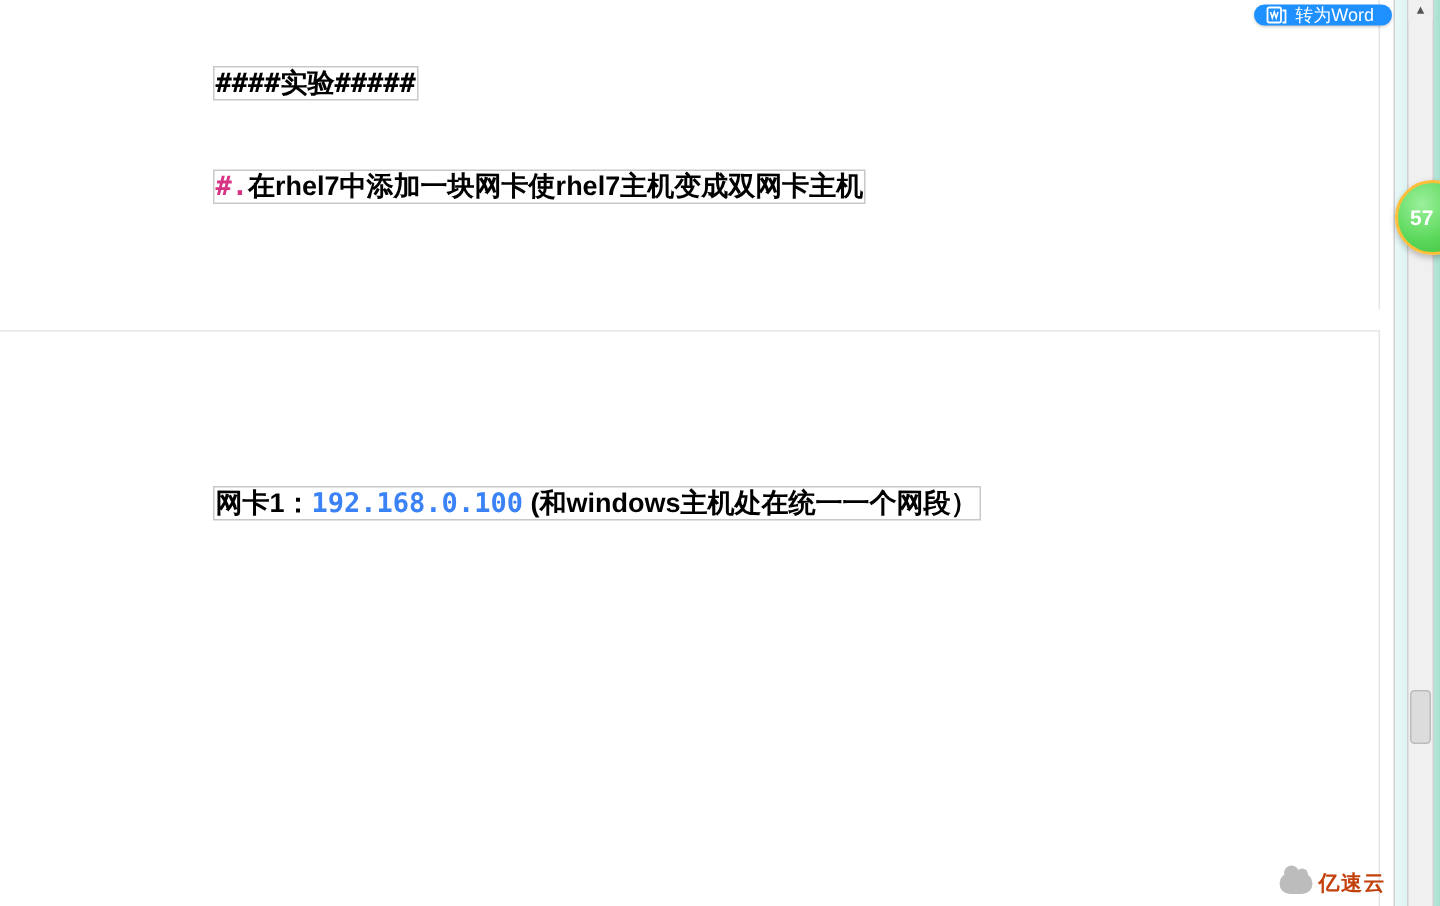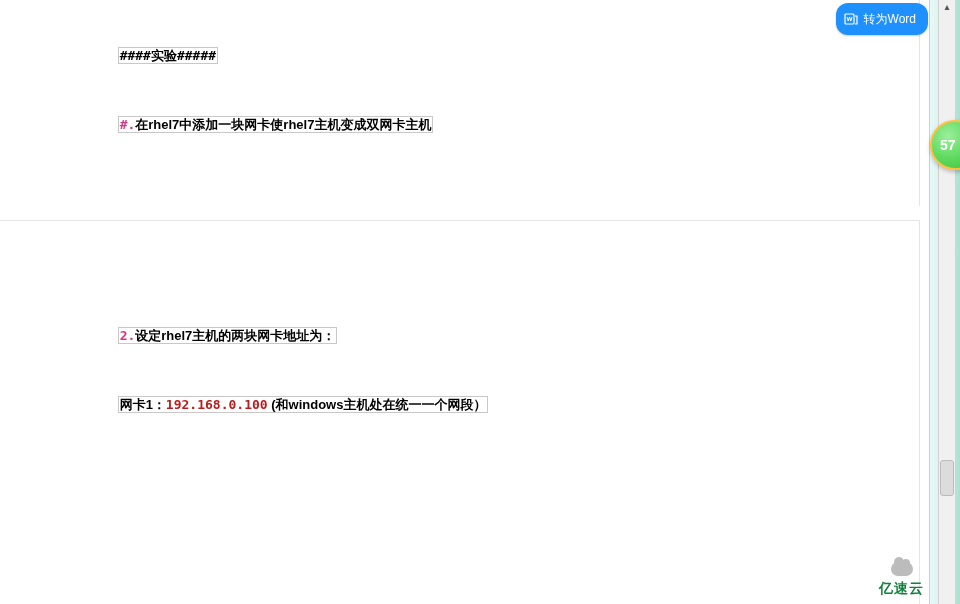--- a/index.html
+++ b/index.html
@@ -48,35 +48,35 @@
     left: 0;
     top: 206px;
     width: 920px;
     height: 18px;
     background: #ffffff;
   }
   
   .mono {
     font-family: "DejaVu Sans Mono", "Consolas", monospace;
     font-weight: bold;
-    font-size: 13px;
+    font-size: 18px;
     line-height: 23px;
     white-space: pre;
   }
   .cjk {
     font-family: "Microsoft YaHei", "SimHei", sans-serif;
   }
   .bgbox {
     display: inline;
     background: #ffffff;
     outline: 1px solid #c8c8c8;
     padding: 0 1px;
   }
   .magenta { color: #d63384; }
-  .teal    { color: #b91c1c; }
+  .teal    { color: #3b82f6; }
   .blockline { display: block; margin: 0; padding: 0; }
   .section-gap { height: 18px; }
 
   
   .scroll-gutter {
     position: absolute;
     right: 0;
     top: 0;
     width: 30px;
     height: 604px;
@@ -112,21 +112,21 @@
     background: #dcdcdc;
     border: 1px solid #bbb;
     border-radius: 3px;
   }
 
   
   .to-word {
     position: absolute;
     top: 3px;
     right: 32px;
-    height: 32px;
+    height: 14px;
     padding: 0 12px 0 8px;
     background: #1e90ff;
     color: #fff;
     border-radius: 12px;
     font-size: 12px;
     line-height: 22px;
     display: flex;
     align-items: center;
     gap: 6px;
     box-shadow: 0 1px 2px rgba(0,0,0,0.2);
@@ -153,28 +153,27 @@
     padding-left: 8px;
     box-sizing: border-box;
     box-shadow: 0 2px 4px rgba(0,0,0,0.25);
   }
 
   
   .watermark {
     position: absolute;
     right: 36px;
     bottom: 6px;
-    color: #15803d;
+    color: #c2410c;
     font-size: 14px;
     font-weight: bold;
     letter-spacing: 1px;
     display: flex;
     align-items: center;
     gap: 4px;
-    flex-direction: column;
   }
   .watermark .cloud {
     width: 22px; height: 14px;
     background: #bcbcbc;
     border-radius: 10px;
     position: relative;
   }
   .watermark .cloud::before {
     content: "";
     position: absolute;
@@ -205,23 +204,20 @@
       </div>
       <div class="mono blockline">
         <span class="bgbox"><span class="magenta">#.</span><span class="cjk">在rhel7中添加一块网卡使rhel7主机变成双网卡主机</span></span>
       </div>
     </div>
 
     <div class="gap"></div>
 
     <div class="page bottom">
 
-      <div class="mono blockline">
-        <span class="bgbox"><span class="magenta">2.</span><span class="cjk">设定rhel7主机的两块网卡地址为：</span></span>
-      </div>
       <div class="mono blockline">
         <span class="bgbox"><span class="cjk">网卡1：</span><span class="teal">192.168.0.100</span><span class="cjk"> (和windows主机处在统一一个网段）</span></span>
       </div>
 
       <div class="section-gap"></div>
 
       <div class="mono blockline">
         
       </div>
 

